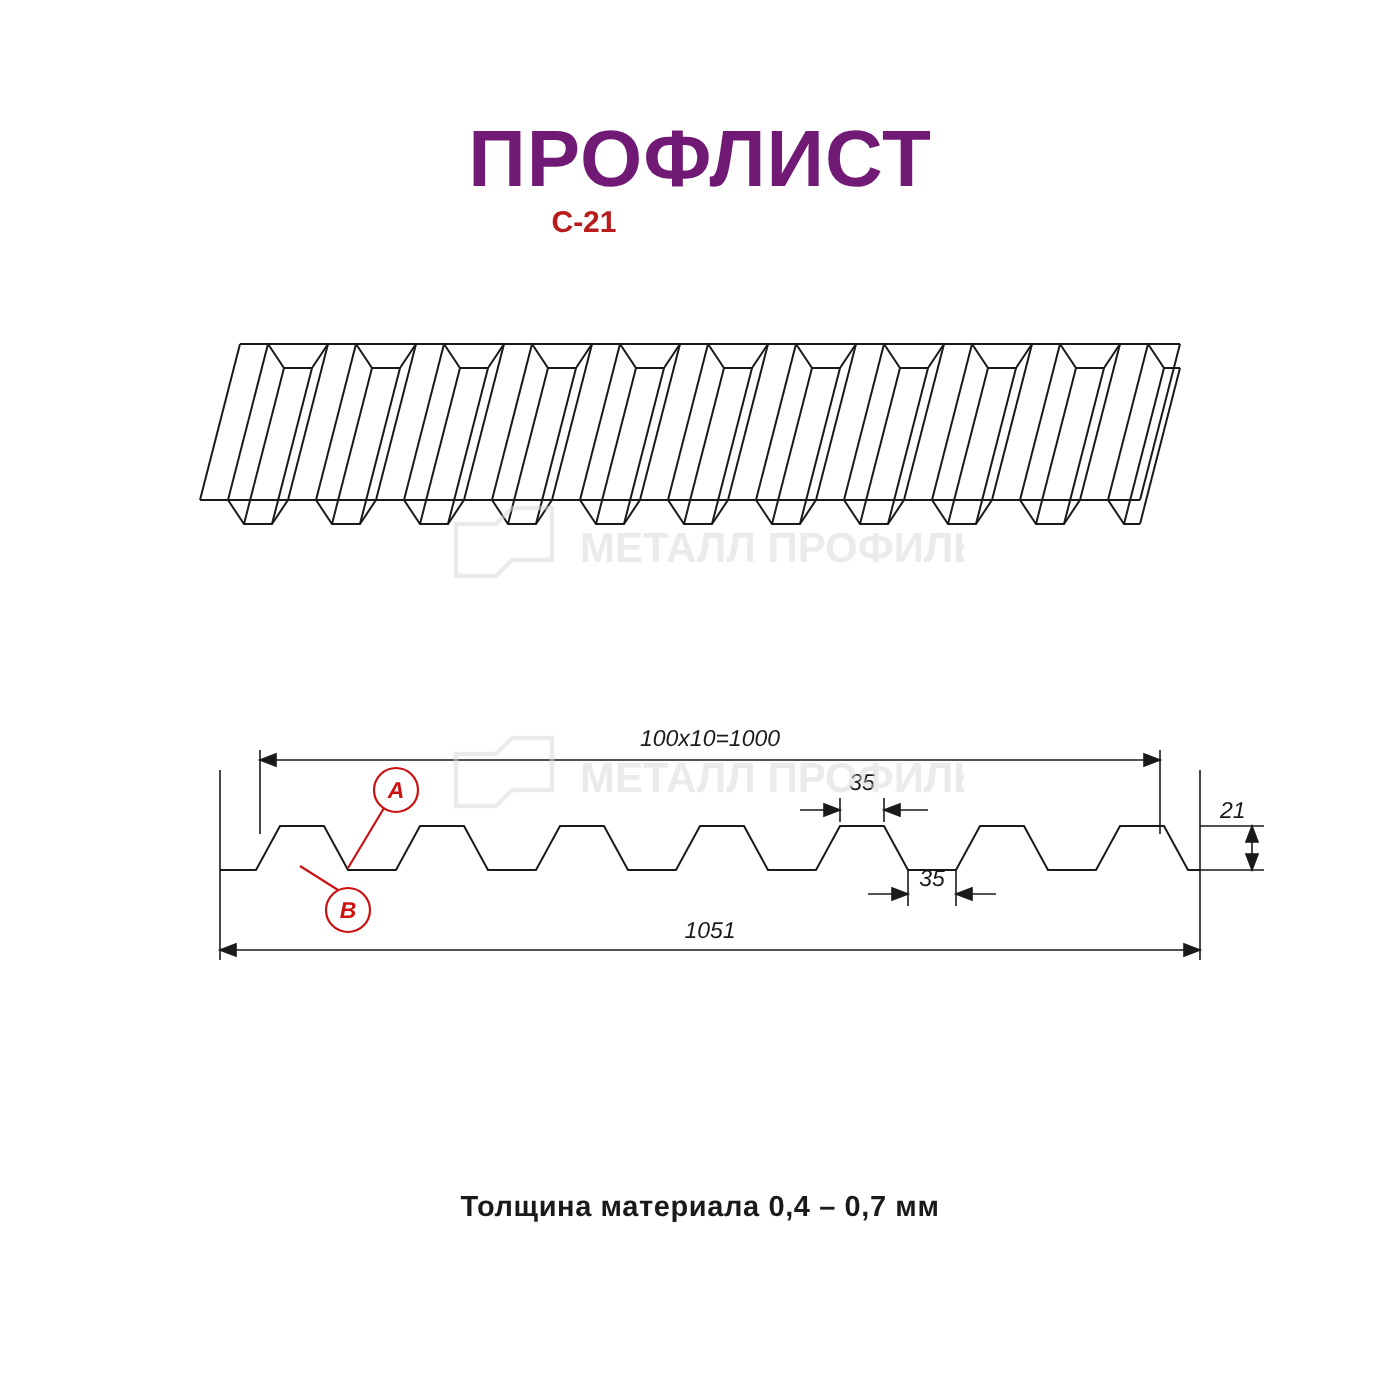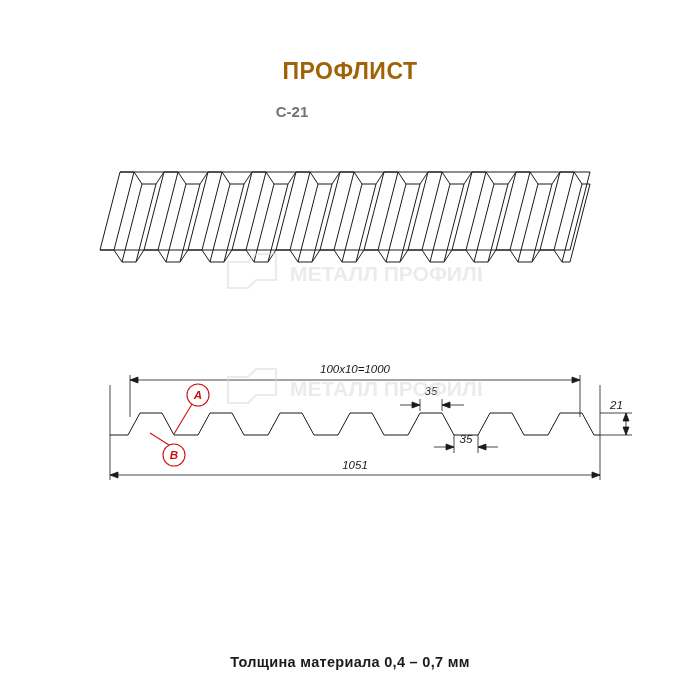--- a/index.html
+++ b/index.html
@@ -19,34 +19,34 @@
     position: relative;
     width: 700px;
     height: 700px;
   }
   .title {
     position: absolute;
     top: 58px;
     left: 0;
     width: 700px;
     text-align: center;
-    font-size: 23px;
+    font-size: 40px;
     font-weight: bold;
     letter-spacing: 0.5px;
-    color: #a16207;
+    color: #701a75;
   }
   .subtitle {
     position: absolute;
     top: 103px;
     left: 0;
     width: 584px;
     text-align: center;
     font-size: 15px;
     font-weight: bold;
-    color: #737373;
+    color: #b91c1c;
   }
   .iso-wrap {
     position: absolute;
     top: 150px;
     left: 90px;
     width: 530px;
     height: 130px;
   }
   .tech-wrap {
     position: absolute;
@@ -58,21 +58,21 @@
   }
   .watermark {
     position: absolute;
     pointer-events: none;
     opacity: 0.5;
   }
   .wm1 { top: 248px; left: 222px; }
   .wm2 { top: 363px; left: 222px; }
   .footer {
     position: absolute;
-    top: 654px;
+    top: 596px;
     left: 0;
     width: 700px;
     text-align: center;
     font-size: 14.5px;
     font-weight: bold;
     letter-spacing: 0.3px;
     color: #1a1a1a;
   }
   svg { display: block; }
   .ln { stroke: #1a1a1a; fill: none; }

